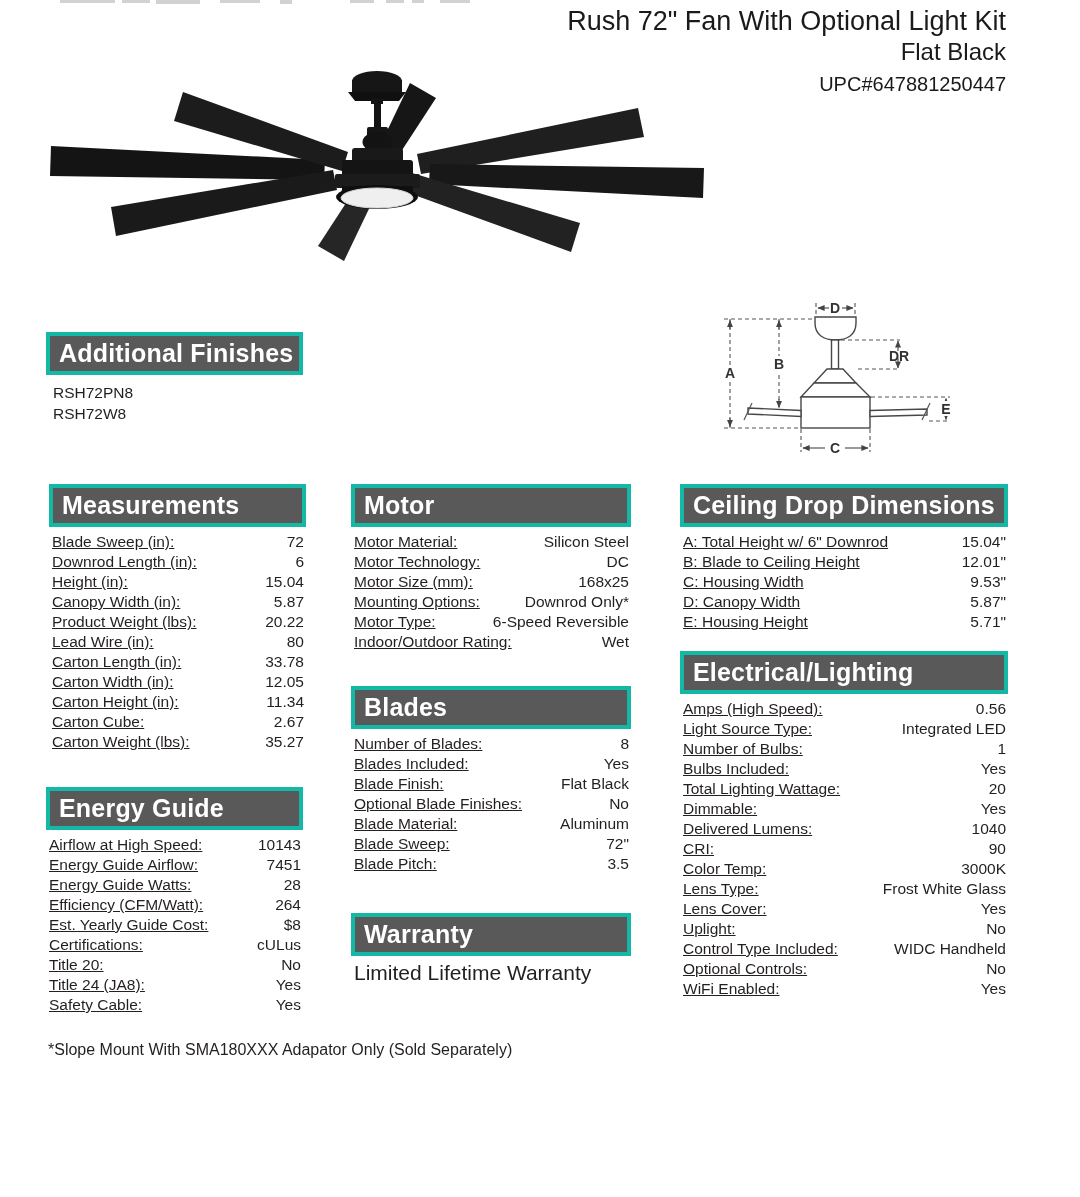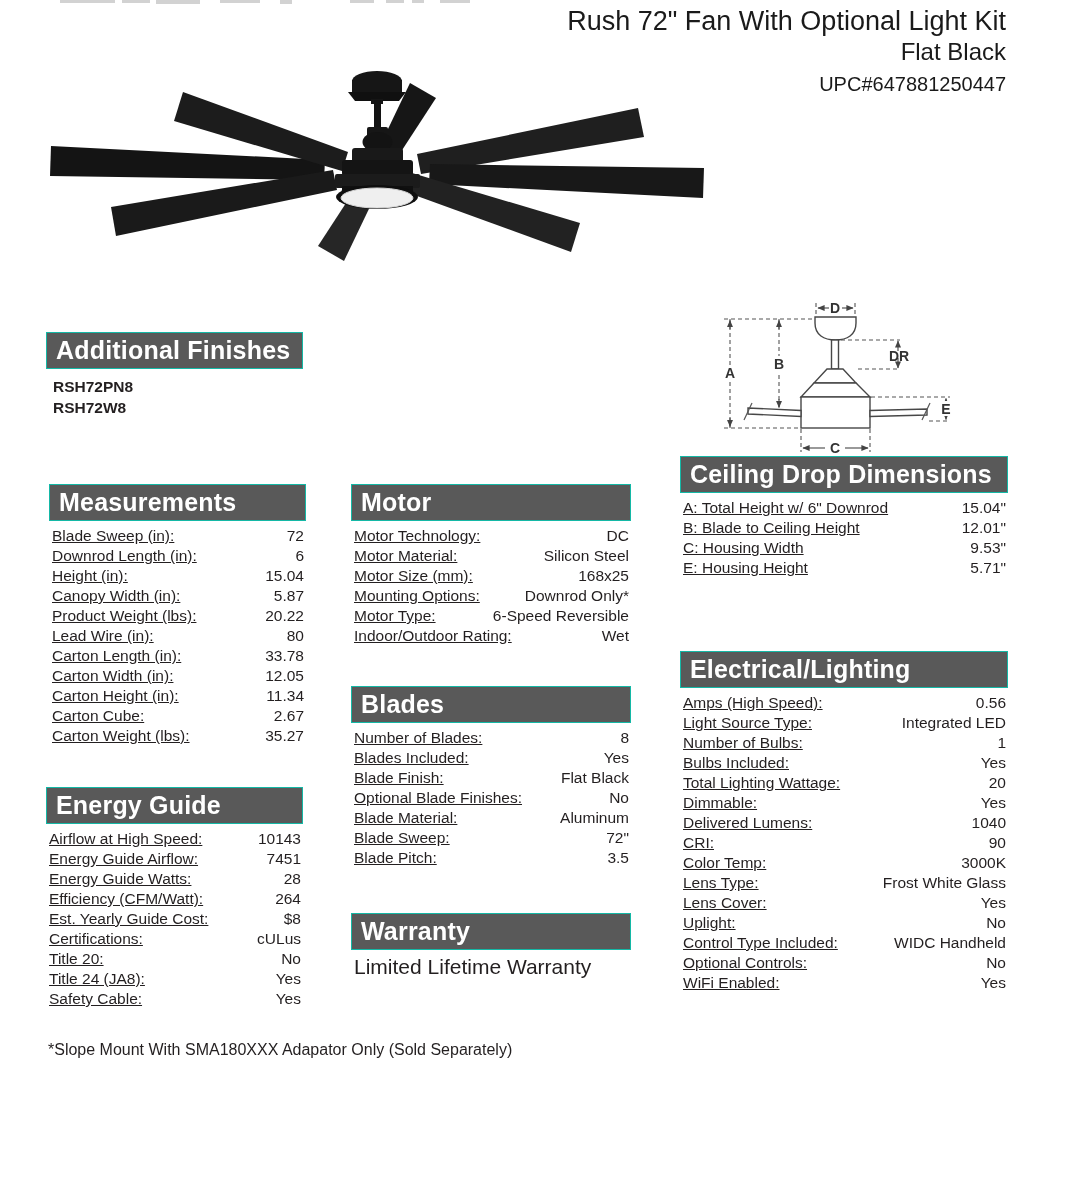--- a/index.html
+++ b/index.html
@@ -3,30 +3,30 @@
 <meta charset="utf-8">
 <style>
   html,body{margin:0;padding:0;background:#fff;}
   .page{position:relative;width:1080px;height:1197px;background:#fff;overflow:hidden;
         font-family:"Liberation Sans", sans-serif;color:#231f20;}
   .header{position:absolute;top:5px;right:74px;text-align:right;color:#1a1a1a;}
   .title{font-size:27px;line-height:32px;}
   .finish{font-size:24px;line-height:30px;}
   .upc{font-size:20px;line-height:24px;margin-top:5px;text-align:right;}
   .section{position:absolute;}
-  .bar{background:#595959;border:1px solid #14b8a6;color:#fff;font-weight:bold;
+  .bar{background:#595959;border:4px solid #14b8a6;color:#fff;font-weight:bold;
        font-size:25px;line-height:28px;padding:3px 0 4px 9px;letter-spacing:.2px;
        box-sizing:border-box;}
   .spec-rows{margin-top:5px;}
   .spec-row{display:flex;justify-content:space-between;font-size:15.5px;line-height:20px;
             color:#231f20;padding:0 2px 0 3px;}
   .spec-label{white-space:nowrap;text-decoration:underline;}
   .spec-value{white-space:nowrap;text-align:right;}
   .finish-list{margin-top:7px;padding-left:7px;}
-  .finish-item{font-weight:bold;font-size:15.5px;line-height:21px;}
+  .finish-item{font-weight:normal;font-size:15.5px;line-height:21px;}
   .warranty-note{font-size:21px;line-height:20px;margin-top:7px;padding-left:3px;}
   .footnote{position:absolute;left:48px;top:1041px;font-size:16px;color:#231f20;}
   svg{display:block;}
   .dim-label{font-size:14px;font-weight:bold;fill:#333;text-anchor:middle;
              font-family:"Liberation Sans",sans-serif;}
   .dline{stroke:#555;stroke-width:1.2;fill:none;}
   .ddash{stroke:#555;stroke-width:1.1;fill:none;stroke-dasharray:4 3;}
   .dshape{fill:#fff;stroke:#474747;stroke-width:1.4;}
 </style>
 </head>
@@ -242,26 +242,26 @@
           <span class="spec-label">Safety Cable:</span>
           <span class="spec-value">Yes</span>
         </div>
       </div>
   </section>
 
   <section class="section" style="left:351px;top:484px;width:280px">
     <div class="bar">Motor</div>
     <div class="spec-rows">
         <div class="spec-row">
+          <span class="spec-label">Motor Material:</span>
+          <span class="spec-value">Silicon Steel</span>
+        </div>
+        <div class="spec-row">
           <span class="spec-label">Motor Technology:</span>
           <span class="spec-value">DC</span>
-        </div>
-        <div class="spec-row">
-          <span class="spec-label">Motor Material:</span>
-          <span class="spec-value">Silicon Steel</span>
         </div>
         <div class="spec-row">
           <span class="spec-label">Motor Size (mm):</span>
           <span class="spec-value">168x25</span>
         </div>
         <div class="spec-row">
           <span class="spec-label">Mounting Options:</span>
           <span class="spec-value">Downrod Only*</span>
         </div>
         <div class="spec-row">
@@ -307,36 +307,40 @@
           <span class="spec-value">3.5</span>
         </div>
       </div>
   </section>
 
   <section class="section" style="left:351px;top:913px;width:280px">
     <div class="bar">Warranty</div>
     <div class="warranty-note">Limited Lifetime Warranty</div>
   </section>
 
-  <section class="section" style="left:680px;top:456px;width:328px">
+  <section class="section" style="left:680px;top:484px;width:328px">
     <div class="bar">Ceiling Drop Dimensions</div>
     <div class="spec-rows">
         <div class="spec-row">
           <span class="spec-label">A: Total Height w/ 6" Downrod</span>
           <span class="spec-value">15.04"</span>
         </div>
         <div class="spec-row">
           <span class="spec-label">B: Blade to Ceiling Height</span>
           <span class="spec-value">12.01"</span>
         </div>
         <div class="spec-row">
           <span class="spec-label">C: Housing Width</span>
           <span class="spec-value">9.53"</span>
         </div>
         <div class="spec-row">
+          <span class="spec-label">D: Canopy Width</span>
+          <span class="spec-value">5.87"</span>
+        </div>
+        <div class="spec-row">
           <span class="spec-label">E: Housing Height</span>
           <span class="spec-value">5.71"</span>
         </div>
       </div>
   </section>
 
   <section class="section" style="left:680px;top:651px;width:328px">
     <div class="bar">Electrical/Lighting</div>
     <div class="spec-rows">
         <div class="spec-row">

